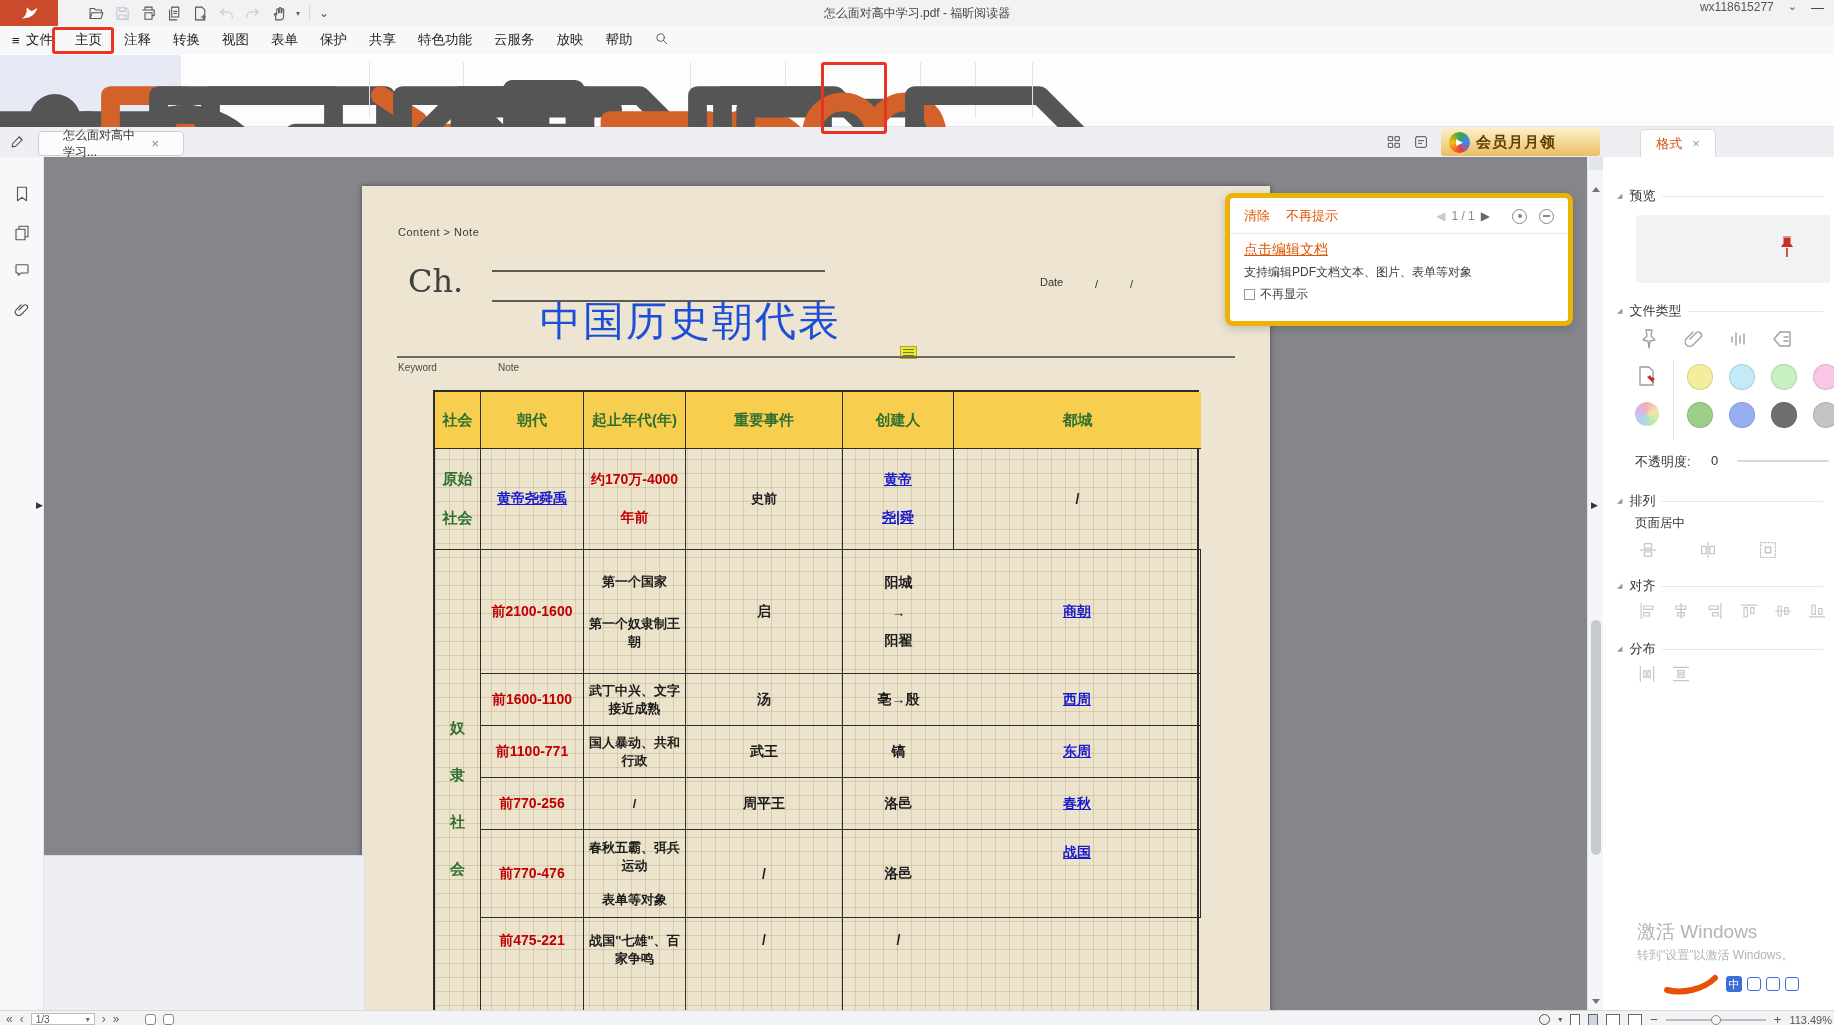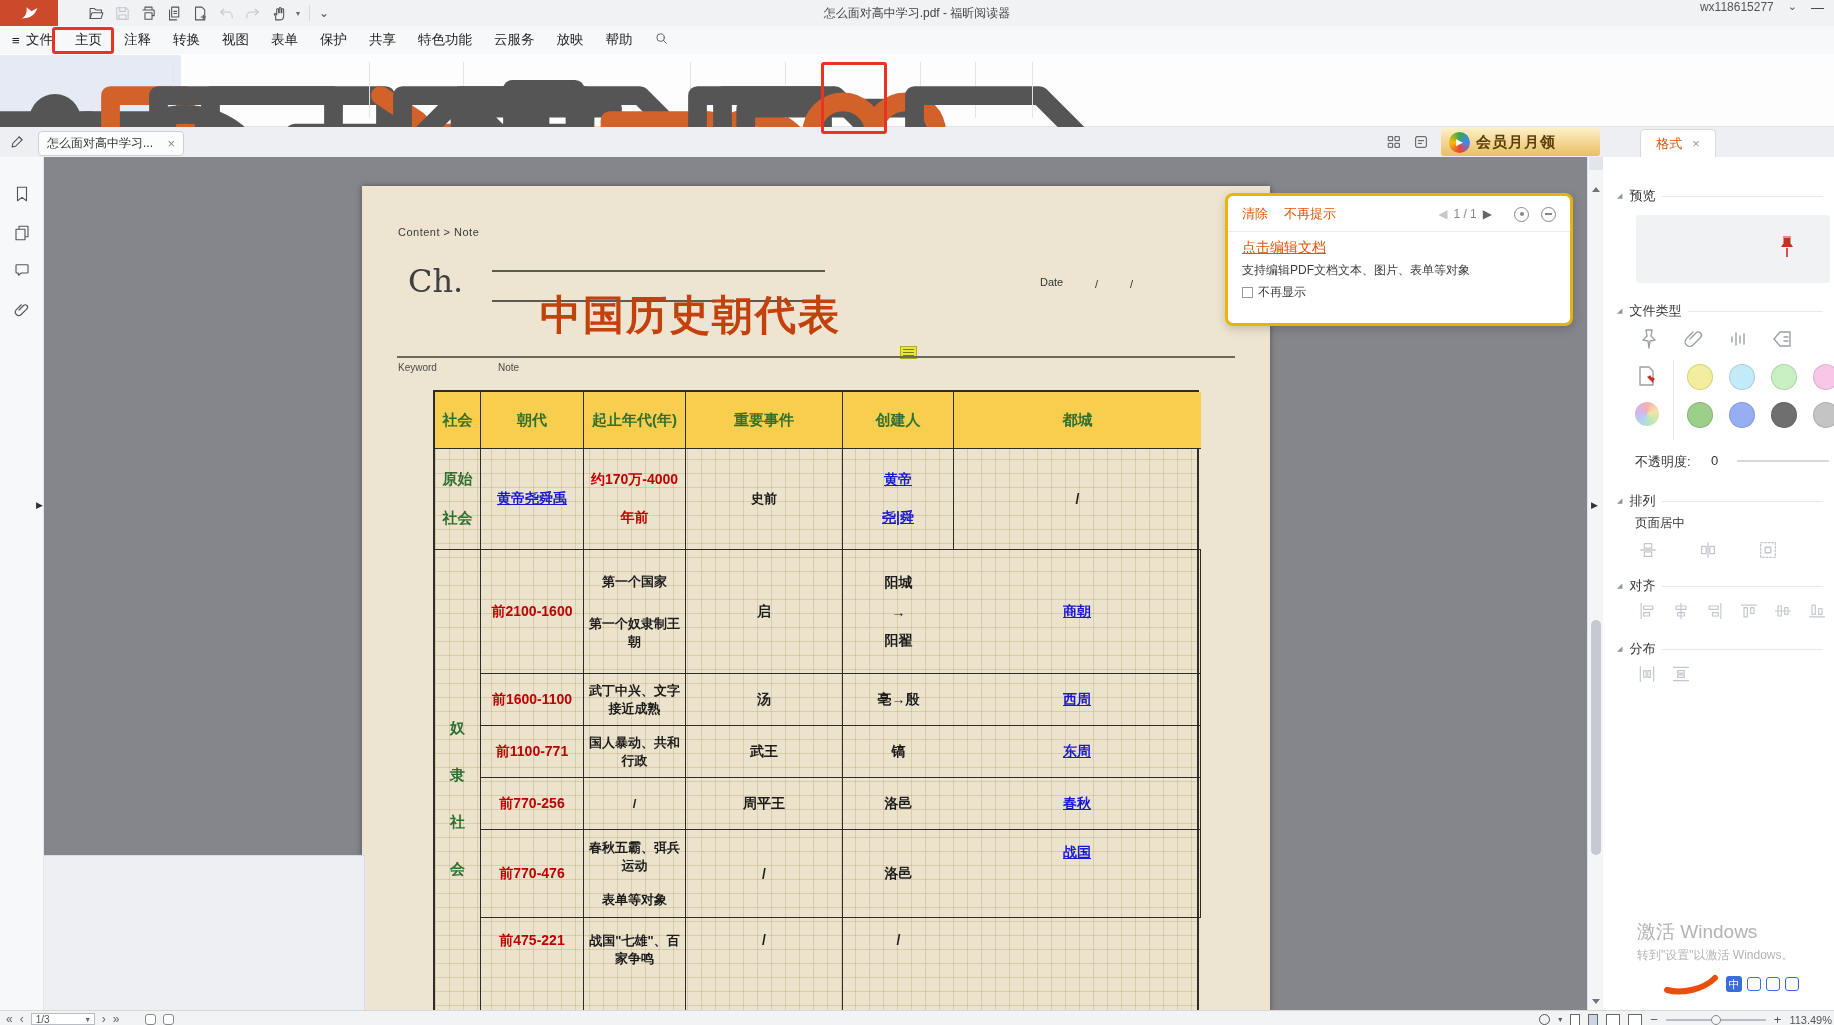--- a/index.html
+++ b/index.html
@@ -23,56 +23,56 @@
 .rbtn .icw{width:26px;height:26px;margin:0 auto 3px}
 .sel{background:#e6eaf4;border-radius:2px;padding:2px 6px 4px;top:1px}
 .rdiv{position:absolute;top:8px;height:56px;width:1px;background:#e4e4e6}
 .ic{width:100%;height:100%;stroke:#555;fill:none;stroke-width:1.5;stroke-linecap:round;stroke-linejoin:round}
 .pic{stroke:#9aa0a8;fill:none;stroke-width:1.4;stroke-linecap:round;stroke-linejoin:round}
 .gic{stroke:#c3c7cd;fill:none;stroke-width:1.4;stroke-linecap:round;stroke-linejoin:round}
 
 .redbox{position:absolute;border:3px solid #ea3323;border-radius:3px;z-index:60;pointer-events:none}
 
 .tabrow{position:absolute;left:0;top:127px;width:1834px;height:30px;background:#edeff2}
-.doctab{position:absolute;left:38px;top:4px;width:146px;height:25px;background:#fcfcfd;border:1px solid #ccd0d6;border-radius:4px;display:flex;align-items:center;padding:0 8px;font-size:12px;color:#333;gap:6px}
+.doctab{position:absolute;left:38px;top:4px;width:146px;height:25px;background:#fcfcfd;border:1px solid #ccd0d6;border-radius:4px;display:flex;align-items:center;padding:0 24px;font-size:12px;color:#333;gap:6px}
 .doctab .x{margin-left:auto;color:#888;font-size:13px}
 .goldbtn{position:absolute;left:1441px;top:1px;width:159px;height:28px;background:linear-gradient(180deg,#fdf0c8,#e9bf63);border-radius:3px;display:flex;align-items:center;gap:6px;padding:0 8px}
 .goldbtn .gtxt{font-size:15px;font-weight:bold;color:#5c3c08;letter-spacing:1px}
 .vlogo{width:21px;height:21px;border-radius:50%;background:conic-gradient(#34a853,#4285f4,#ea4335,#fbbc05,#34a853);display:flex;align-items:center;justify-content:center;color:#fff;font-size:9px}
 .fmttab{position:absolute;left:1640px;top:2px;width:76px;height:28px;background:#fff;border:1px solid #d9d9d9;border-bottom:none;border-radius:5px 5px 0 0;display:flex;align-items:center;justify-content:center;gap:10px;font-size:13px;color:#d4500a}
 .fmttab .x{color:#999;font-size:13px}
 
 .sidebar{position:absolute;left:0;top:157px;width:44px;height:853px;background:#f7f8fa;border-right:1px solid #e4e5e9}
 .sbi{position:absolute;left:13px;width:18px;height:18px}
 
 .main{position:absolute;left:44px;top:157px;width:1543px;height:853px;background:#85868c;overflow:hidden}
 .page{position:absolute;left:318px;top:29px;width:908px;height:900px;background:#ede5d1;box-shadow:0 0 6px rgba(0,0,0,.4)}
 .flyout{position:absolute;left:0;top:698px;width:321px;height:155px;background:#edeff3;border-top:1px solid #d9dce3;border-right:1px solid #d9dce3}
 
 .bc{position:absolute;left:36px;top:40px;font-size:11px;color:#3a3a3a;letter-spacing:.5px}
 .chp{position:absolute;left:46px;top:76px;font-size:32px;color:#404040;font-family:"DejaVu Serif",serif}
 .hline{position:absolute;border-top:2px solid #5d5b50}
-.ptitle{position:absolute;left:178px;top:102px;font-size:41px;font-weight:bold;letter-spacing:2px;color:#c2410c;font-family:"DejaVu Serif",serif}
+.ptitle{position:absolute;left:178px;top:108px;font-size:41px;font-weight:normal;letter-spacing:2px;color:#1d4ed8;font-family:"DejaVu Serif",serif}
 .dateline{position:absolute;font-size:11px;color:#333}
 .smlabel{position:absolute;font-size:10px;color:#4a4a4a}
 .noteic{position:absolute;left:538px;top:160px;width:17px;height:13px;background:#e9e636;border:1px solid #b0ab22;display:flex;flex-direction:column;justify-content:center;gap:2px;padding:0 2px}
 .noteic i{display:block;height:1px;background:#7e7a15}
 
 .tbl{position:absolute;left:71px;top:204px;width:766px;display:grid;grid-template-columns:46px 103px 102px 157px 111px 247px;grid-template-rows:57px 101px 124px 52px 52px 52px 88px 130px;border:2px solid #2e2c28;background-color:#ece3cd;background-image:repeating-linear-gradient(0deg,rgba(150,120,60,.22) 0 1px,transparent 1px 14px),repeating-linear-gradient(90deg,rgba(150,120,60,.22) 0 1px,transparent 1px 14px)}
 .c{border-right:1.5px solid #2e2c28;border-bottom:1.5px solid #2e2c28;display:flex;flex-direction:column;align-items:center;justify-content:center;text-align:center;gap:14px}
 .c.lastcol{border-right:none}
 .h{background:#f8ce4e;color:#2f7030;font-weight:bold;font-size:15px}
 .soc{color:#2f7030;font-weight:bold;font-size:15px}
 .lk{color:#1a1acd;text-decoration:underline;font-weight:bold;font-size:14px}
 .yr{color:#c00000;font-weight:bold;font-size:14px}
 .ev{color:#1c1c1c;font-weight:bold;font-size:13px}
 .bk{color:#1c1c1c;font-weight:bold;font-size:14px}
 .gap20{gap:20px}.gap26{gap:24px}
 
-.popup{position:absolute;left:1181px;top:36px;width:348px;height:133px;background:#fff;border:3px solid #eab308;border-radius:8px;box-shadow:0 3px 10px rgba(0,0,0,.18);font-size:13px}
+.popup{position:absolute;left:1181px;top:36px;width:348px;height:133px;background:#fff;border:5px solid #eab308;border-radius:8px;box-shadow:0 3px 10px rgba(0,0,0,.18);font-size:13px}
 .prow1{display:flex;align-items:center;padding:9px 14px 8px;gap:16px;border-bottom:1px solid #ececec}
 .orange{color:#e05504}
 .pager{margin-left:auto;display:flex;align-items:center;gap:6px;color:#888;font-size:12px}
 .pcirc{width:15px;height:15px;border:1.4px solid #888;border-radius:50%;display:flex;align-items:center;justify-content:center}
 .plink{margin:7px 14px 0;color:#e05504;text-decoration:underline;font-size:14px;display:inline-block}
 .pdesc{margin:5px 14px 0;color:#3c3c3c;font-size:12px}
 .pcheck{margin:5px 14px 0;display:flex;align-items:center;gap:5px;color:#3c3c3c;font-size:12px}
 .cbox{width:11px;height:11px;border:1px solid #999;background:#fff}
 
 .vscroll{position:absolute;left:1587px;top:157px;width:16px;height:853px;background:#f4f5f7;border-left:1px solid #e1e2e6}

